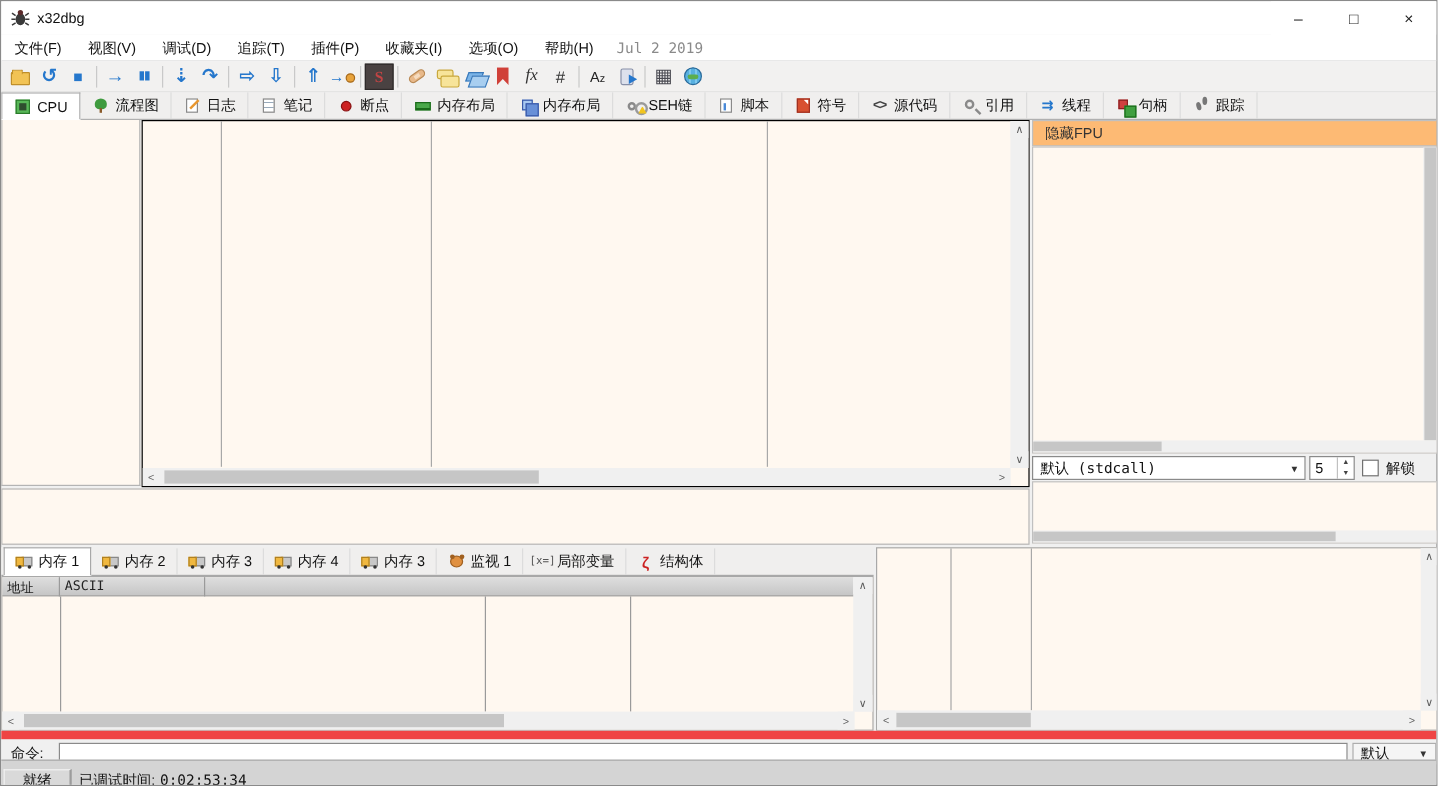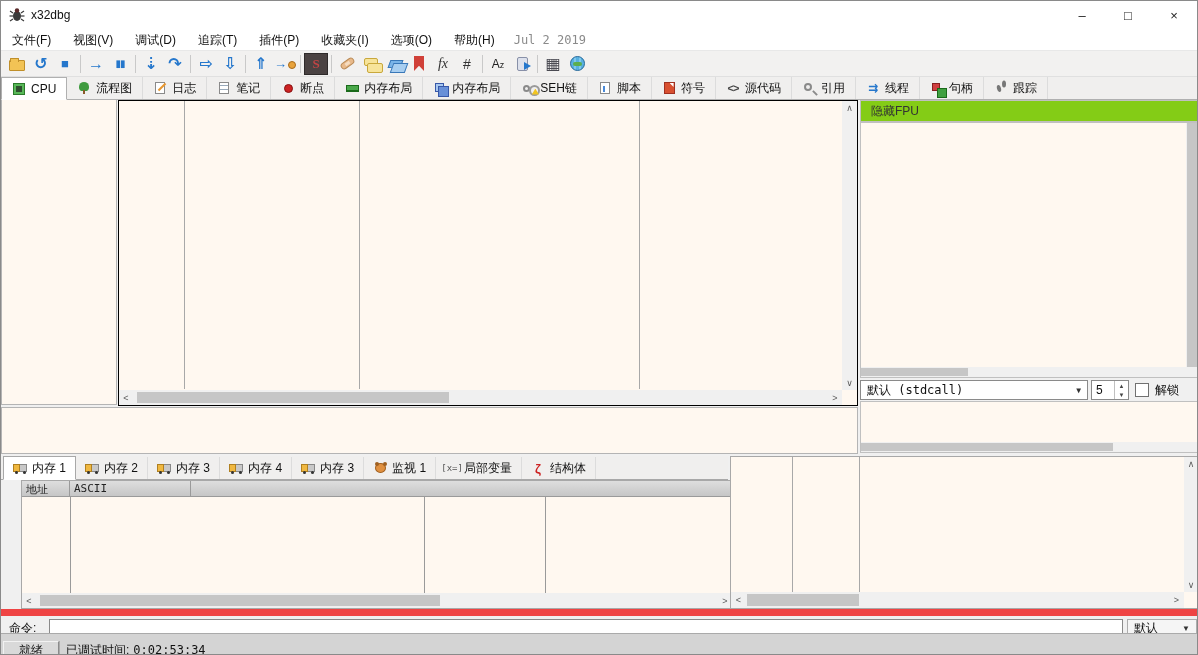--- a/index.html
+++ b/index.html
@@ -86,21 +86,21 @@
   .colline { position:absolute; top:0; width:1px; background:#a8a8a8; }
   #infopanel { position:absolute; left:0; top:406px; width:857px; height:47px; border:1px solid #b4b4b4; }
 
   
   .sbv { position:absolute; background:#f0f0f0; }
   .sbh { position:absolute; background:#f0f0f0; }
   .sbbtn { position:absolute; color:#5a5a5a; font-size:9px; display:flex; align-items:center; justify-content:center; background:#f0f0f0; }
   .sbthumb { position:absolute; background:#c6c6c6; }
 
   
-  #fpu-btn { position:absolute; left:859px; top:99px; width:339px; height:22px; background:#84cc16; border:1px solid #c0c0c0; display:flex; align-items:center; padding-left:10px; color:#333; }
+  #fpu-btn { position:absolute; left:859px; top:99px; width:339px; height:22px; background:#fdba74; border:1px solid #c0c0c0; display:flex; align-items:center; padding-left:10px; color:#333; }
   #regview { position:absolute; left:859px; top:121px; width:339px; height:256px; border:1px solid #c0c0c0; }
   #combo-conv { position:absolute; left:859px; top:379px; width:228px; height:20px; background:#fff; border:1px solid #8a8a8a; display:flex; align-items:center; justify-content:space-between; padding:0 6px; font-family:"DejaVu Sans Mono",monospace; font-size:12px;gap:12px; }
   #spinner { position:absolute; left:1090px; top:379px; width:38px; height:20px; background:#fff; border:1px solid #8a8a8a; display:flex; }
   #spinner .val { flex:1; display:flex; align-items:center; padding-left:4px; }
   #spinner .arrows { width:14px; border-left:1px solid #c0c0c0; display:flex; flex-direction:column; }
   #spinner .arrows span { flex:1; font-size:6px; display:flex; align-items:center; justify-content:center; color:#444; }
   #chk-unlock { position:absolute; left:1134px; top:382px; width:14px; height:14px; background:#fff; border:1px solid #707070; }
   #lbl-unlock { position:absolute; left:1154px; top:381px; }
   #argspanel { position:absolute; left:859px; top:400px; width:339px; height:52px; border:1px solid #c0c0c0; }
 
@@ -110,21 +110,21 @@
   .dtab.sel { background:#ffffff; border:1px solid #a8a8a8; border-bottom:1px solid #fff; height:24px; margin-bottom:-1px; }
   .i-mem { width:9px; height:8px; background:#c8c8c8; border:1px solid #888; position:relative; margin-left:5px; }
   .i-mem::before { content:""; position:absolute; left:-6px; bottom:-1px; width:5px; height:6px; background:#f0b840; border:1px solid #b08020; }
   .i-mem::after { content:""; position:absolute; left:-4px; bottom:-3px; width:3px; height:3px; border-radius:50%; background:#333; box-shadow:8px 0 0 #333; }
   .i-watch { width:11px; height:10px; background:#e09040; border:1px solid #a06020; border-radius:50%; position:relative; }
   .i-watch::before { content:""; position:absolute; left:-1px; top:-2px; width:4px; height:4px; background:#a06020; border-radius:50%; box-shadow:8px 0 0 #a06020; }
   .i-locals { font-family:"DejaVu Sans Mono",monospace; font-size:9px; color:#555; }
   .i-struct { color:#cc2222; font-weight:bold; font-size:13px; }
 
   
-  #dumppanel { position:absolute; left:0; top:479px; width:727px; height:129px; border:1px solid #a8a8a8; background:#fff8f0;margin-left:20px; }
+  #dumppanel { position:absolute; left:0; top:479px; width:727px; height:129px; border:1px solid #a8a8a8; background:#fff8f0; }
   .hdrrow { position:absolute; left:0; top:0; height:16px; background:linear-gradient(#dedede,#c6c6c6); border-bottom:1px solid #9a9a9a; display:flex; font-family:"DejaVu Sans Mono",monospace; font-size:11px; color:#222; }
   .hdrcell { border-right:1px solid #9a9a9a; padding:1px 0 0 4px; height:16px; }
 
   
   #stackpanel { position:absolute; left:729px; top:455px; width:469px; height:153px; border:1px solid #a8a8a8; background:#fff8f0; }
 
   
   #cmdbar { position:absolute; left:0; top:608px; width:100%; height:24px; background:#f0f0f0; border-top:7px solid #ef4444; }
   #cmd-label { position:absolute; left:8px; top:4px; }
   #cmd-input { position:absolute; left:48px; top:3px; width:1074px; height:18px; border:1px solid #8a8a8a; background:#fff; font-family:"DejaVu Sans Mono",monospace; font-size:12px; padding:0 3px; }

